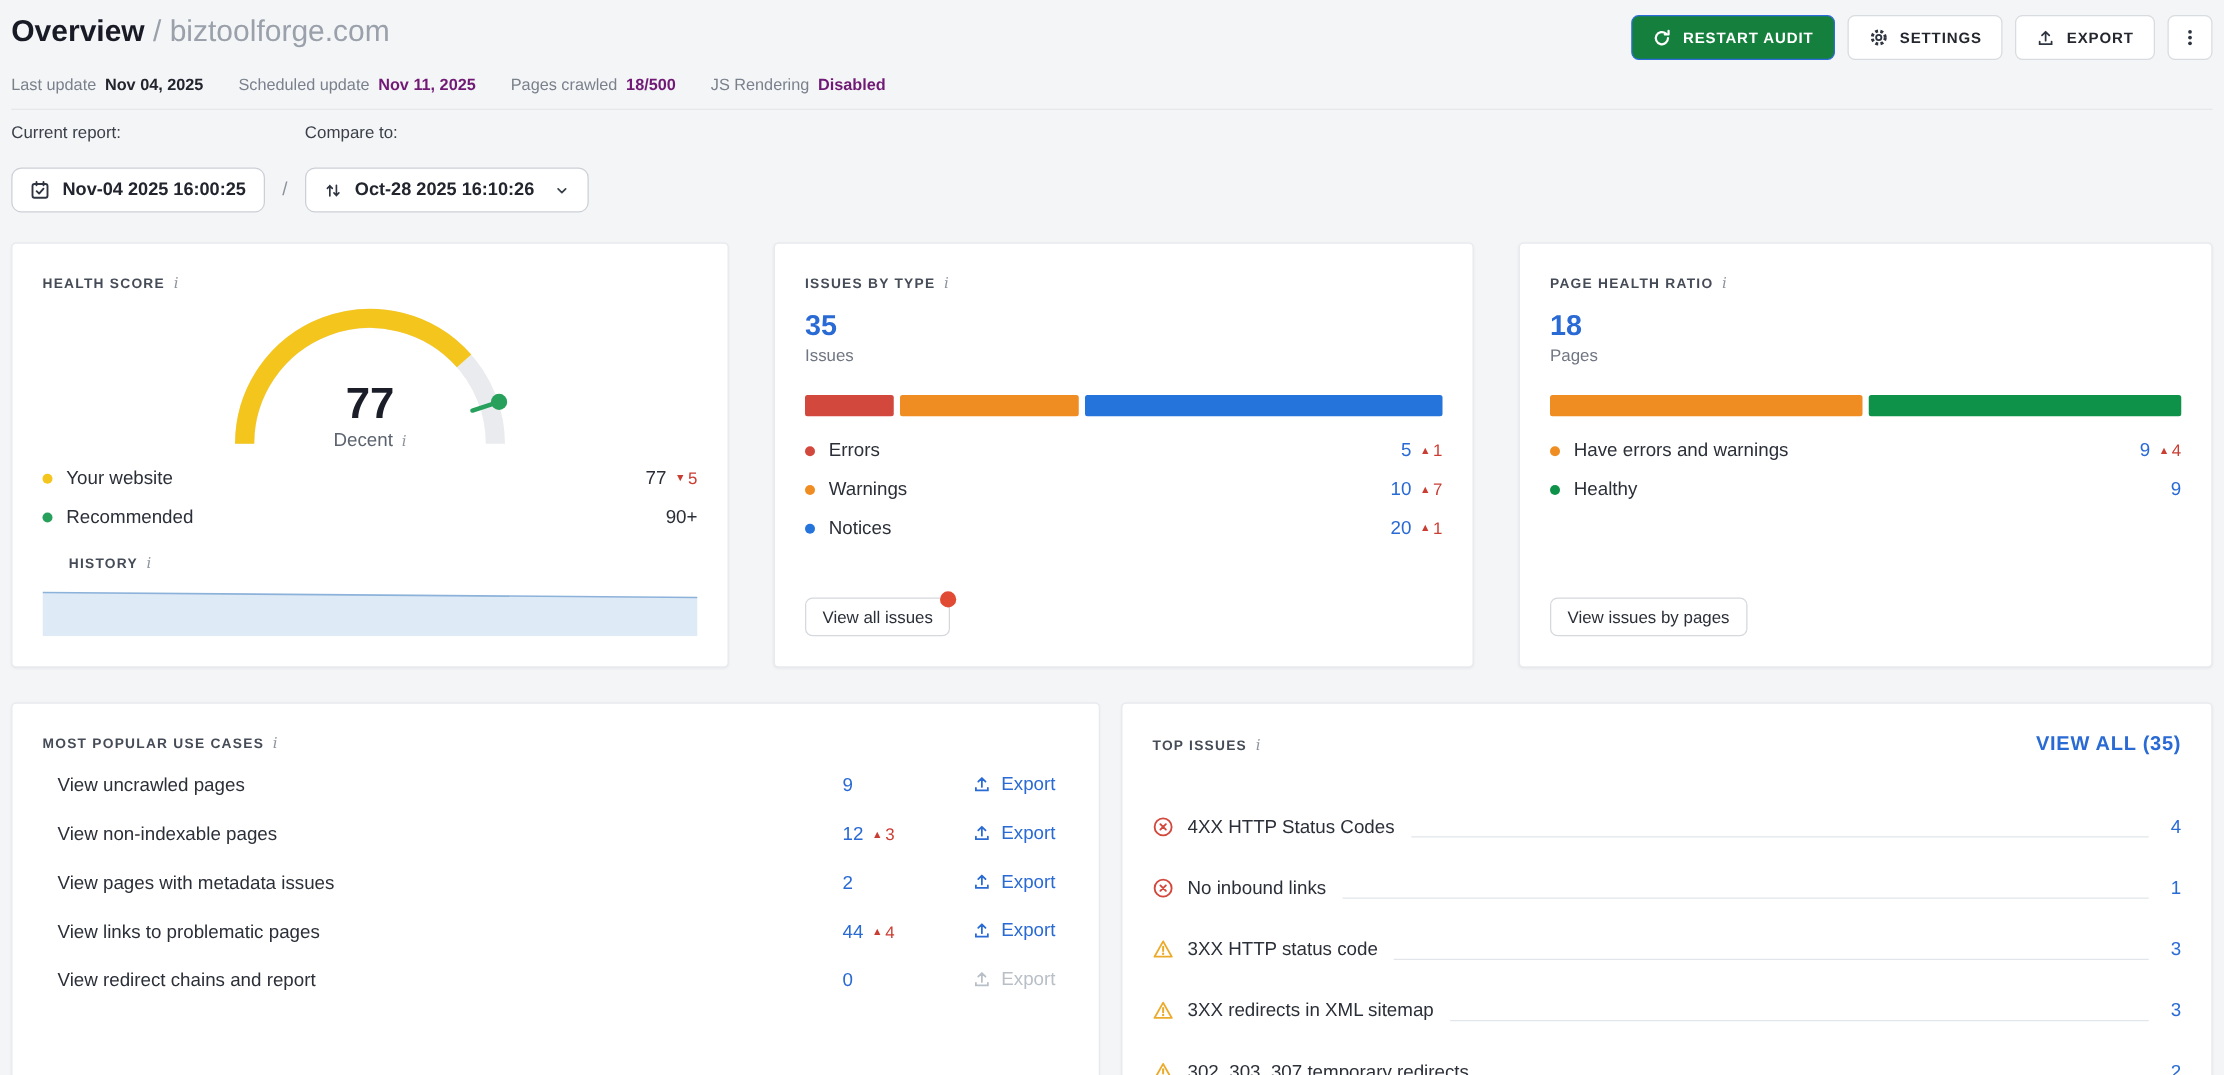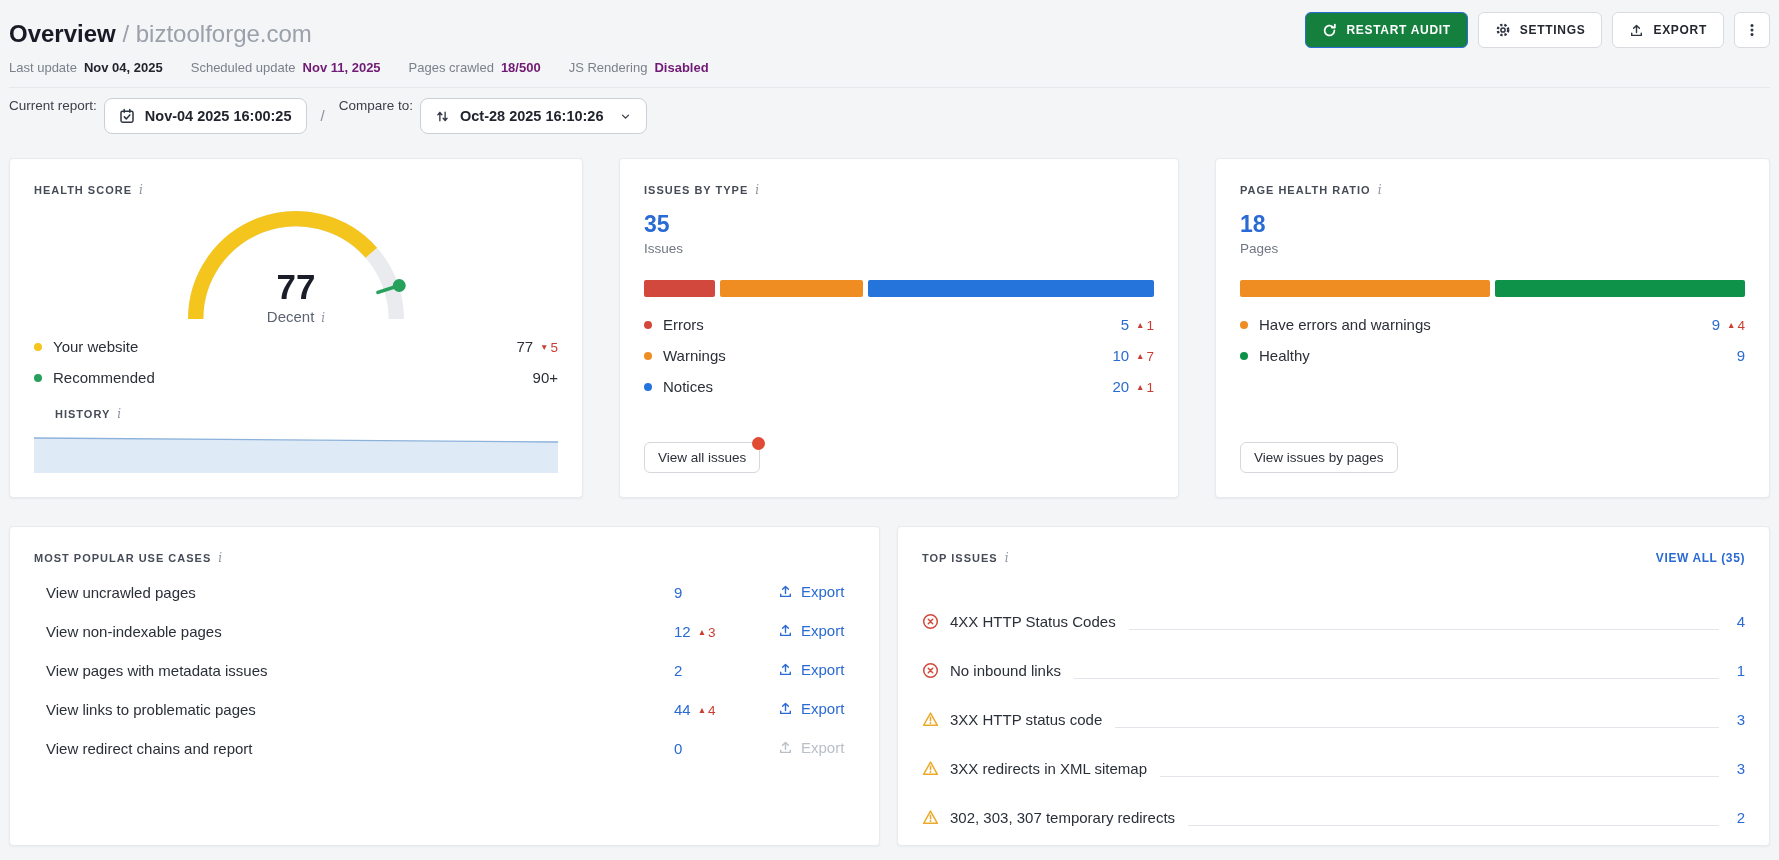--- a/index.html
+++ b/index.html
@@ -4,21 +4,21 @@
 <style>
   * { margin:0; padding:0; box-sizing:border-box; }
   html,body { width:1779px; height:860px; }
   body {
     font-family:"Liberation Sans","DejaVu Sans",sans-serif;
     background:#f4f5f7; color:#2b2f38; overflow:hidden;
   }
   .page { padding:0 9px; }
 
   
-  .hdr { display:flex; align-items:flex-end; justify-content:space-between; padding-top:12px; }
+  .hdr { display:flex; align-items:flex-start; justify-content:space-between; padding-top:12px; }
   .hdr-title { font-size:24px; color:#9aa1ab; font-weight:normal; white-space:nowrap; }
   .hdr-title .ttl { font-weight:bold; color:#181b26; }
   .hdr-btns { display:flex; gap:10px; align-items:center; }
   .top-btn {
     height:36px; display:flex; align-items:center; gap:9px; padding:0 16px;
     background:#fff; border:1px solid #d8dbdf; border-radius:6px;
     font-size:12px; font-weight:bold; letter-spacing:.7px; color:#24272e;
     font-family:inherit; cursor:pointer;
   }
   .top-btn.primary { background:#15803d; border-color:#2b6cd9; color:#fff; }
@@ -27,21 +27,21 @@
   .meta { display:flex; gap:28px; margin-top:12px; font-size:13px; }
   .meta-item { display:flex; gap:7px; align-items:baseline; }
   .meta-label { color:#7a818c; }
   .meta-value.dark-text { color:#22252e; font-weight:bold; }
   .meta-value.link-text { color:#701a75; font-weight:bold; cursor:pointer; }
 
   .divider { border:none; border-top:1px solid #e6e8eb; margin-top:12px; }
 
   
   .report-bar { display:flex; align-items:flex-end; gap:14px; margin-top:10px; }
-  .report-group { display:flex; flex-direction:row; gap:7px; }
+  .report-group { display:flex; flex-direction:column; gap:21px; }
   .report-label { font-size:13.5px; color:#3a3f49; }
   .picker {
     height:36px; display:flex; align-items:center; gap:10px; padding:0 14px;
     background:#fff; border:1px solid #ccd0d6; border-radius:8px;
     font-size:14.5px; font-weight:bold; color:#22252e; font-family:inherit; cursor:pointer;
   }
   .report-slash { color:#8a919b; font-size:15px; padding-bottom:10px; }
   .picker .chev { margin-left:6px; }
 
   
@@ -91,21 +91,21 @@
   .uc-head { display:grid; grid-template-columns:640px 104px 1fr; font-size:15px; font-weight:bold; color:#22252e; margin-top:20px; }
   .uc-row { display:grid; grid-template-columns:640px 104px 1fr; align-items:center; height:39px; font-size:15px; }
   .uc-rows { margin-top:8px; }
   .uc-label { color:#2b2f38;margin-left:12px; }
   .uc-qty { display:flex; gap:7px; align-items:baseline; }
   .export-link { display:inline-flex; align-items:center; gap:8px; color:#2a6ad4; font-size:15px; text-decoration:none; cursor:pointer; }
   .export-link.disabled { color:#b9bfc7; cursor:default; }
 
   
   .ti-head { display:flex; align-items:center; justify-content:space-between; }
-  .view-all { font-size:12px; font-weight:bold; letter-spacing:.6px; color:#2a6ad4; text-decoration:none; cursor:pointer; }
+  .view-all { font-size:16px; font-weight:bold; letter-spacing:.6px; color:#2a6ad4; text-decoration:none; cursor:pointer; }
   .ti-rows { margin-top:16px; }
   .ti-row { display:flex; align-items:flex-end; height:49px; }
   .ti-icon { width:17px; height:17px; margin-right:11px; flex:none; display:flex; }
   .ti-label { font-size:15px; color:#2b2f38; margin-right:13px; white-space:nowrap; }
   .ti-line { flex:1; border-top:1px solid #e2e6ea; }
   .ti-count { margin-left:15px; color:#2a6ad4; font-size:15px; min-width:11px; text-align:right; text-decoration:none; cursor:pointer; }
 </style>
 </head>
 <body>
 

